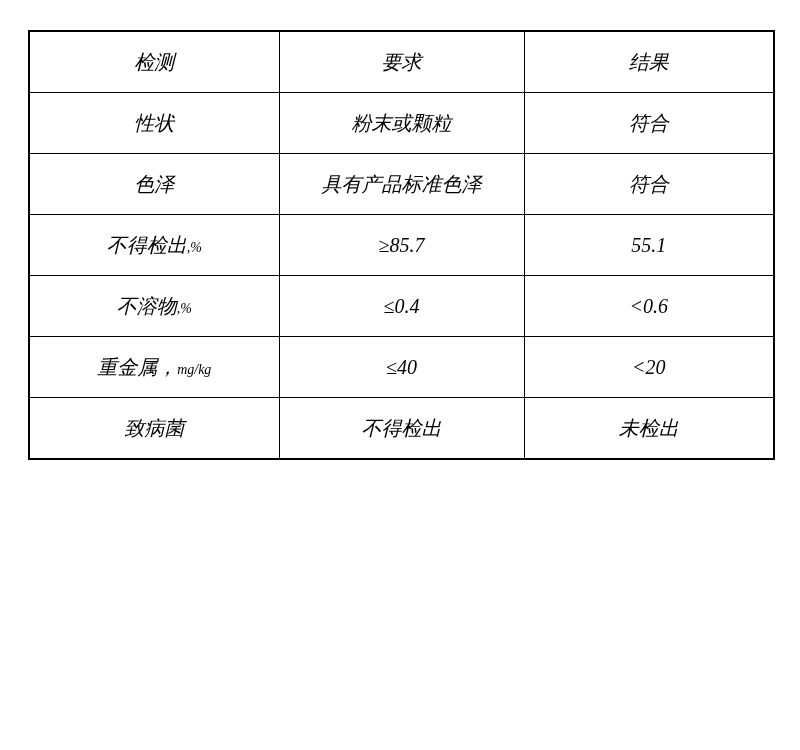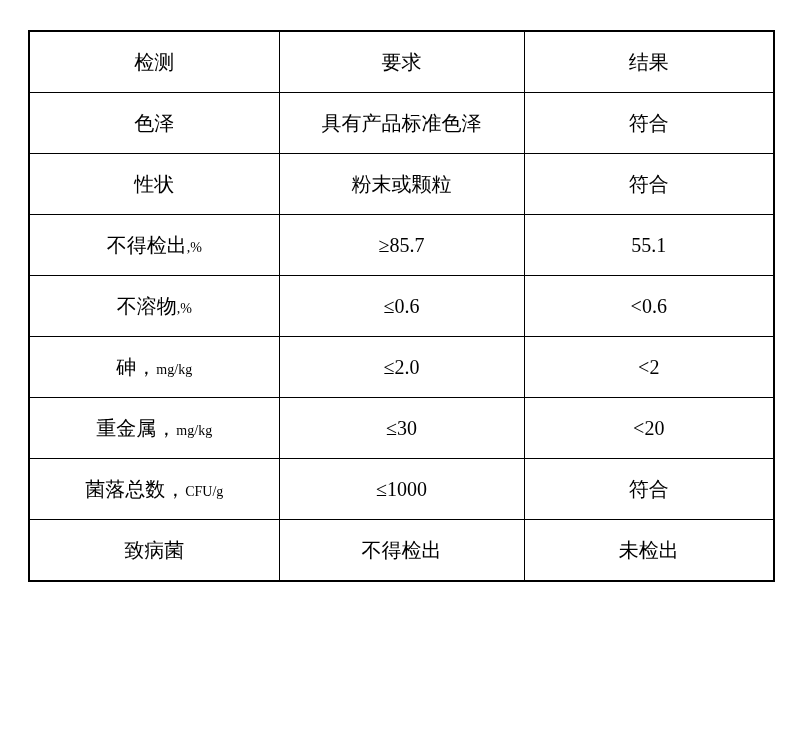--- a/index.html
+++ b/index.html
@@ -13,20 +13,21 @@
     font-family: "Liberation Serif", "DejaVu Serif", serif;
     color: #000000;
     overflow: hidden;
   }
   .page {
     position: relative;
     width: 800px;
     height: 750px;
     background: #ffffff;
     box-sizing: border-box;
+    font-style: italic;
   }
   .spec-table {
     position: absolute;
     left: 28px;
     top: 30px;
     width: 745px;
     border-collapse: collapse;
     table-layout: fixed;
     border: 2px solid #000000;
   }
@@ -64,63 +65,53 @@
       <col class="c3">
     </colgroup>
     <tbody>
       <tr class="header">
         <td>检测</td>
         <td>要求</td>
         <td>结果</td>
       </tr>
 
       <tr>
-        <td><span>色泽</span><span class="unit"></span></td>
-        <td>具有产品标准色泽</td>
+        <td><span>性状</span><span class="unit"></span></td>
+        <td>粉末或颗粒</td>
         <td>符合</td>
       </tr>
 
       <tr>
-        <td><span>性状</span><span class="unit"></span></td>
-        <td>粉末或颗粒</td>
+        <td><span>色泽</span><span class="unit"></span></td>
+        <td>具有产品标准色泽</td>
         <td>符合</td>
       </tr>
 
 
       <tr>
         <td><span>不得检出</span><span class="unit">,%</span></td>
         <td>≥85.7</td>
         <td>55.1</td>
       </tr>
 
 
       <tr>
         <td><span>不溶物</span><span class="unit">,%</span></td>
-        <td>≤0.6</td>
+        <td>≤0.4</td>
         <td>&lt;0.6</td>
       </tr>
 
-      <tr>
-        <td><span>砷，</span><span class="unit">mg/kg</span></td>
-        <td>≤2.0</td>
-        <td>&lt;2</td>
-      </tr>
 
 
       <tr>
         <td><span>重金属，</span><span class="unit">mg/kg</span></td>
-        <td>≤30</td>
+        <td>≤40</td>
         <td>&lt;20</td>
       </tr>
 
-      <tr>
-        <td><span>菌落总数，</span><span class="unit">CFU/g</span></td>
-        <td>≤1000</td>
-        <td>符合</td>
-      </tr>
 
       <tr>
         <td><span>致病菌</span><span class="unit"></span></td>
         <td>不得检出</td>
         <td>未检出</td>
       </tr>
 
     </tbody>
   </table>
 

